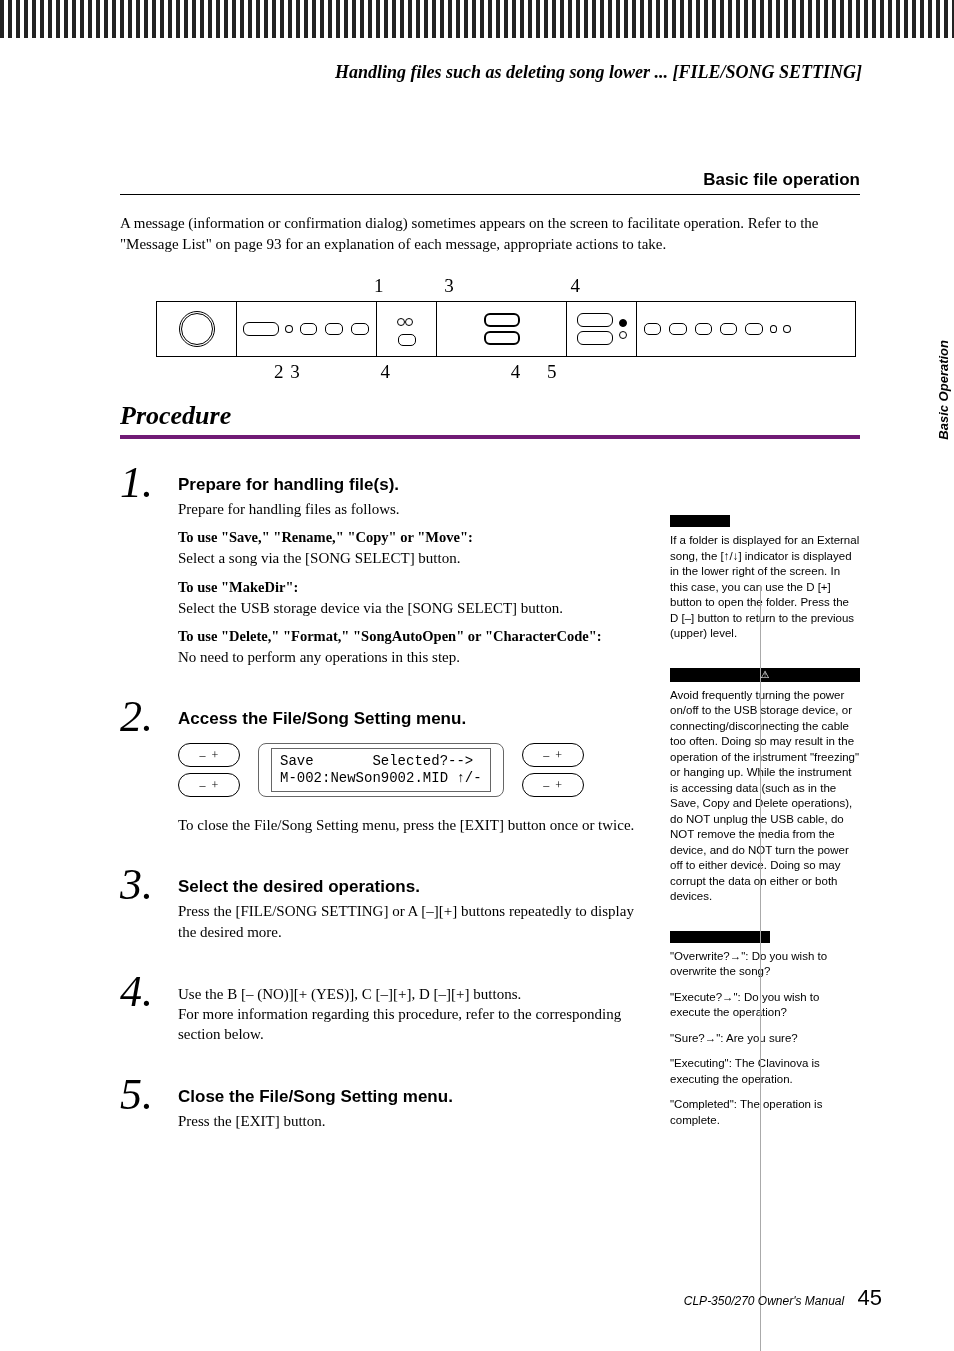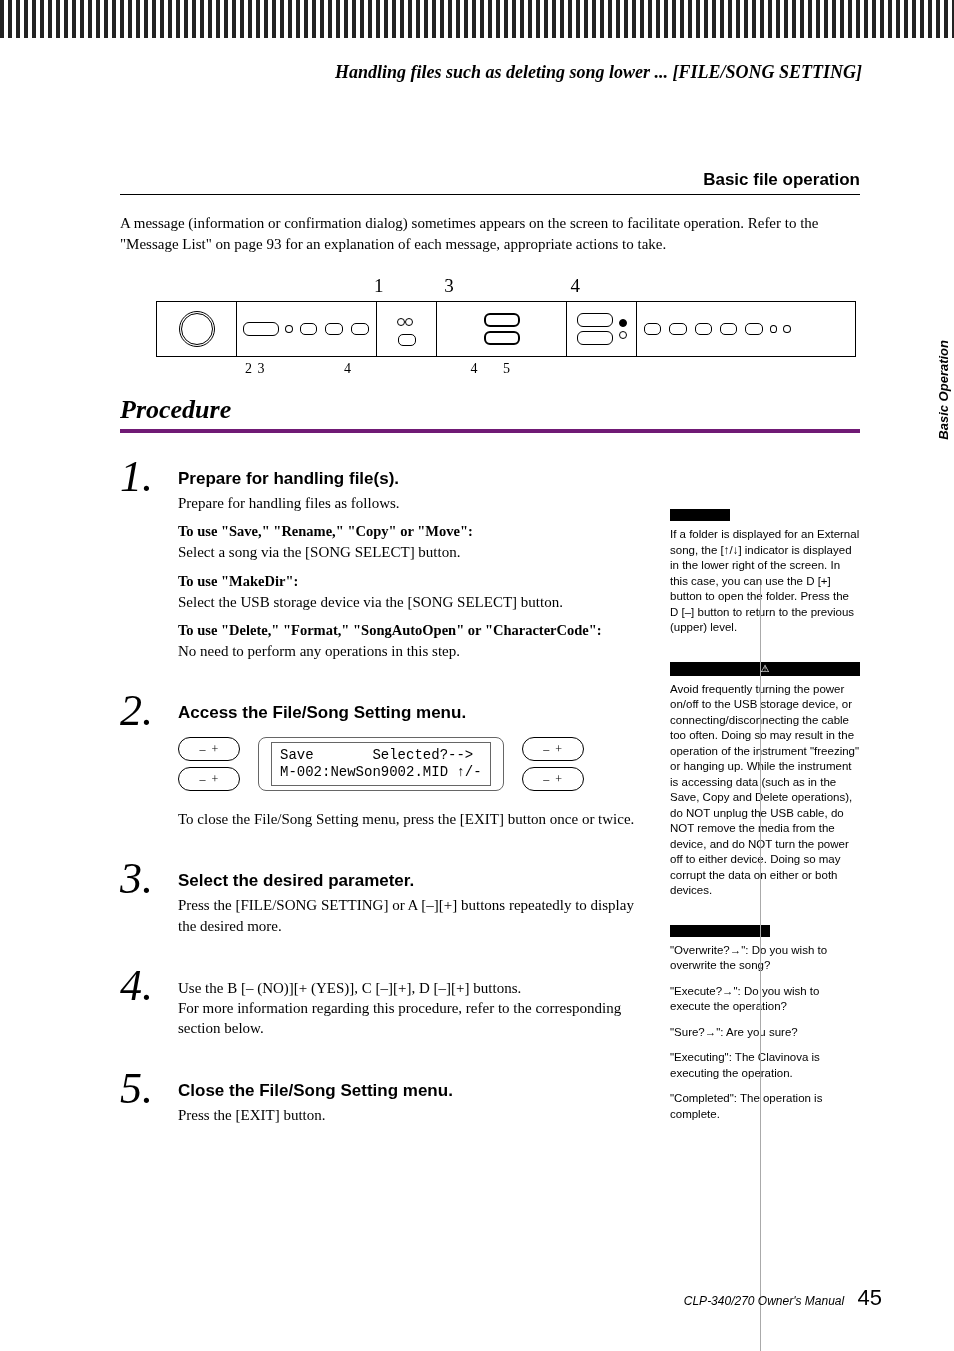--- a/index.html
+++ b/index.html
@@ -81,22 +81,22 @@
   .knob {
     width: 36px; height: 36px; border: 3px double #000; border-radius: 50%; display: inline-block;
   }
   .smallbtn {
     width: 18px; height: 12px; border: 1px solid #000; border-radius: 5px; display: inline-block; margin: 0 1px;
   }
   .widebtn { width: 36px; height: 14px; border: 1px solid #000; border-radius: 6px; display: inline-block; }
   .tinycircle { width: 8px; height: 8px; border: 1px solid #000; border-radius: 50%; display: inline-block; }
   .diagram-numbers-bottom {
     font-family: Georgia, serif;
-    font-size: 14px;
-    margin-left: 85px;
+    font-size: 19px;
+    margin-left: 114px;
   }
   .diagram-numbers-bottom span { display: inline-block; }
   .procedure-head {
     font-style: italic;
     font-weight: bold;
     font-size: 26px;
     border-bottom: 4px solid #701a75;
     padding-bottom: 4px;
     margin-bottom: 24px;
   }
@@ -322,21 +322,21 @@
             </div>
           </div>
 
           <div class="step-text">To close the File/Song Setting menu, press the [EXIT] button once or twice.</div>
         </div>
       </div>
 
       <div class="step">
         <div class="step-num">3.</div>
         <div class="step-body">
-          <div class="step-title">Select the desired parameter.</div>
+          <div class="step-title">Select the desired operations.</div>
           <div class="step-text">Press the [FILE/SONG SETTING] or A [–][+] buttons repeatedly to display the desired more.</div>
         </div>
       </div>
 
       <div class="step">
         <div class="step-num">4.</div>
         <div class="step-body">
           <div class="step-text" style="white-space:pre-line">Use the B [– (NO)][+ (YES)], C [–][+], D [–][+] buttons.
 For more information regarding this procedure, refer to the corresponding section below.</div>
         </div>
@@ -371,15 +371,15 @@
         <p>"Executing": The Clavinova is executing the operation.</p>
         <p>"Completed": The operation is complete.</p>
       </div>
     </div>
   </div>
 
   <div class="divider-v"></div>
 </div>
 
 <div class="footer">
-  <span>CLP-340/270 Owner's Manual</span>
+  <span>CLP-350/270 Owner's Manual</span>
   <span class="pg">45</span>
 </div>
 
 </body></html>

